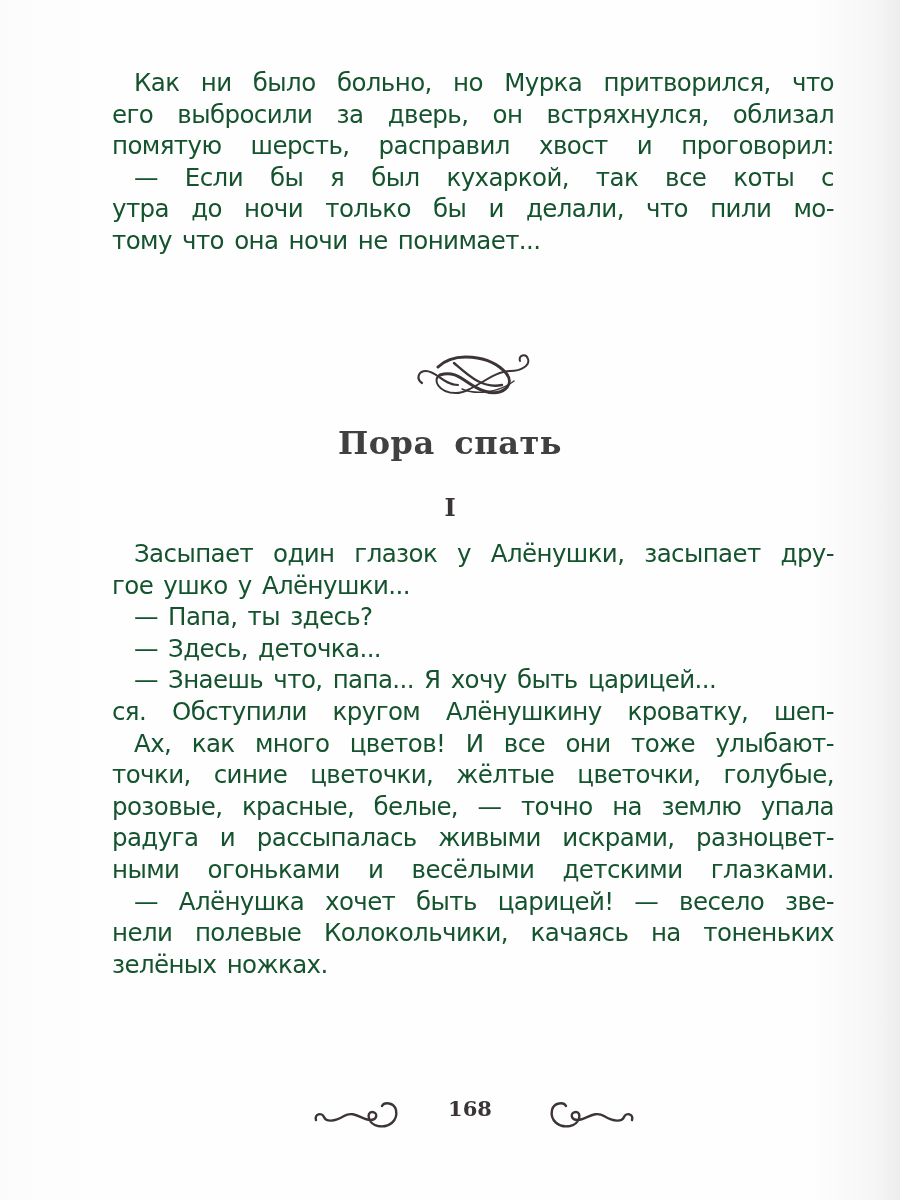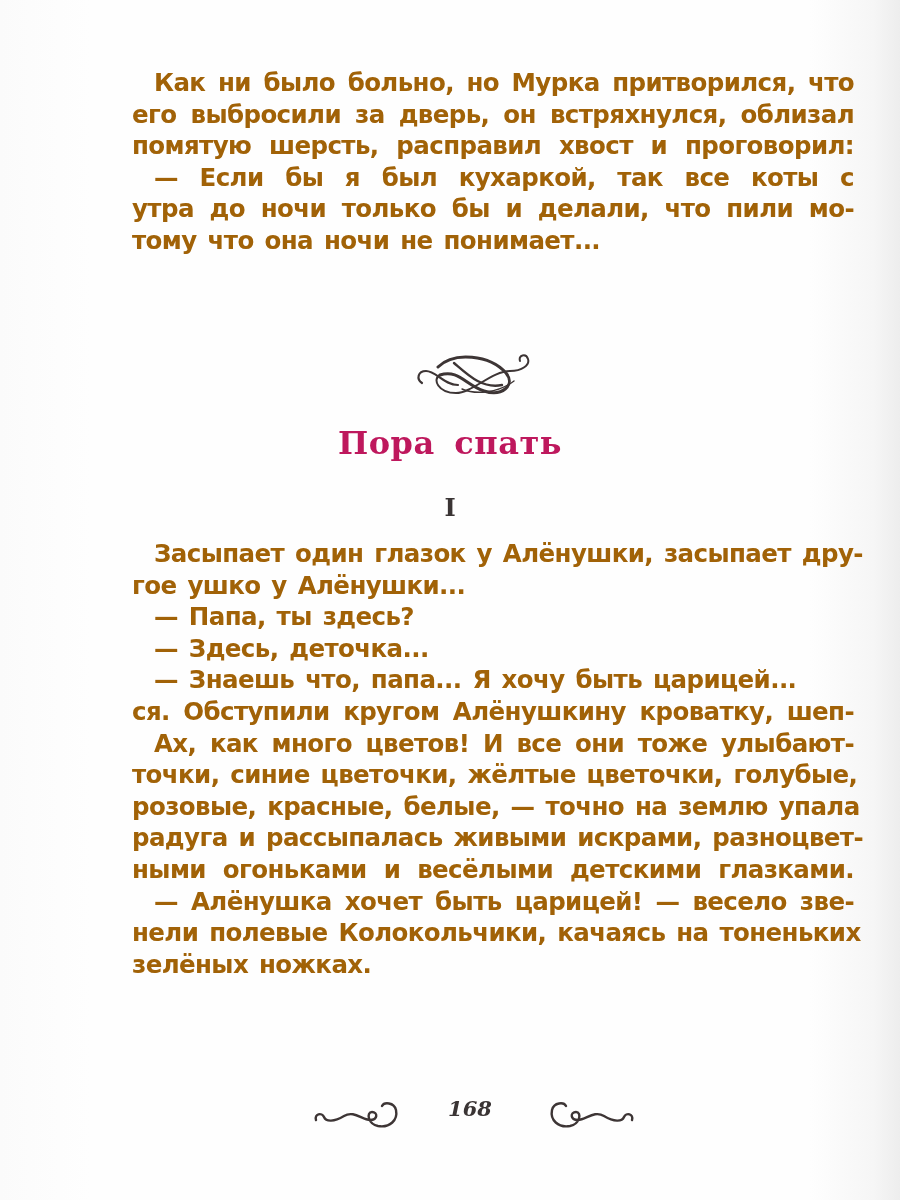--- a/index.html
+++ b/index.html
@@ -15,28 +15,27 @@
       background: linear-gradient(to right, #fbfbfb 0%, #fefefe 10%, #fefefe 90%, #f6f6f6 97%, #ededed 100%);
       color: #3a3535;
     }
     .page {
       position: absolute;
       left: 0; top: 0;
       width: 900px; height: 1200px;
     }
     .text-block {
       position: absolute;
-      left: 132px;
+      left: 112px;
       width: 722px;
       font-family: "DejaVu Sans", sans-serif;
       font-size: 24.5px;
       letter-spacing: -0.6px;
       word-spacing: 3px;
-      color: #a16207;
-      font-weight: bold;
+      color: #14532d;
     }
     .line {
       height: 31.6px;
       line-height: 31.6px;
       white-space: nowrap;
       text-align: justify;
       text-align-last: justify;
     }
     .line.indent { padding-left: 22px; }
     .line.last { text-align-last: left; }
@@ -51,21 +50,21 @@
     .chapter-title {
       position: absolute;
       left: 0; width: 900px;
       top: 424px;
       text-align: center;
       font-family: "DejaVu Serif", serif;
       font-weight: bold;
       font-size: 32px;
       letter-spacing: 0.5px;
       word-spacing: 8px;
-      color: #be185d;
+      color: #404040;
     }
     .section-number {
       position: absolute;
       left: 0; width: 900px;
       top: 493px;
       text-align: center;
       font-family: "DejaVu Serif", serif;
       font-weight: bold;
       font-size: 24px;
       color: #3a3434;
@@ -80,21 +79,20 @@
     .page-number {
       position: absolute;
       left: 140px;
       top: 6px;
       width: 60px;
       text-align: center;
       font-family: "DejaVu Serif", serif;
       font-weight: bold;
       font-size: 21px;
       color: #3a3434;
-      font-style: italic;
     }
     .flourish-left {
       position: absolute;
       left: 10px; top: 8px;
       width: 100px; height: 34px;
     }
     .flourish-right {
       position: absolute;
       left: 238px; top: 8px;
       width: 100px; height: 34px;

